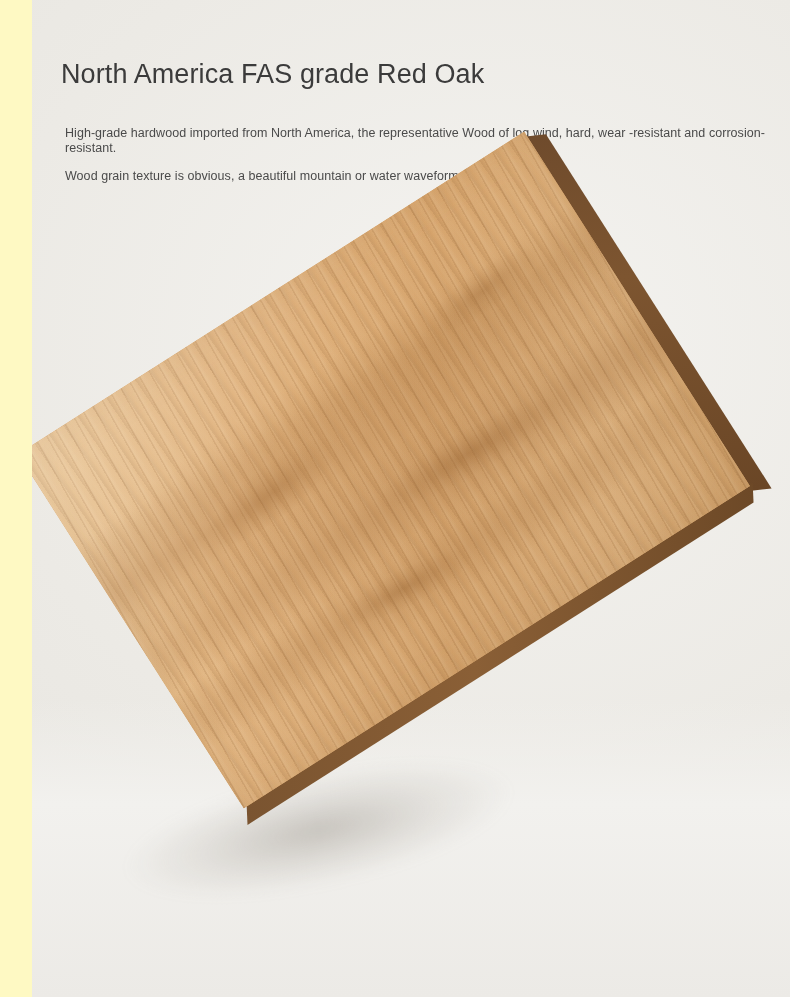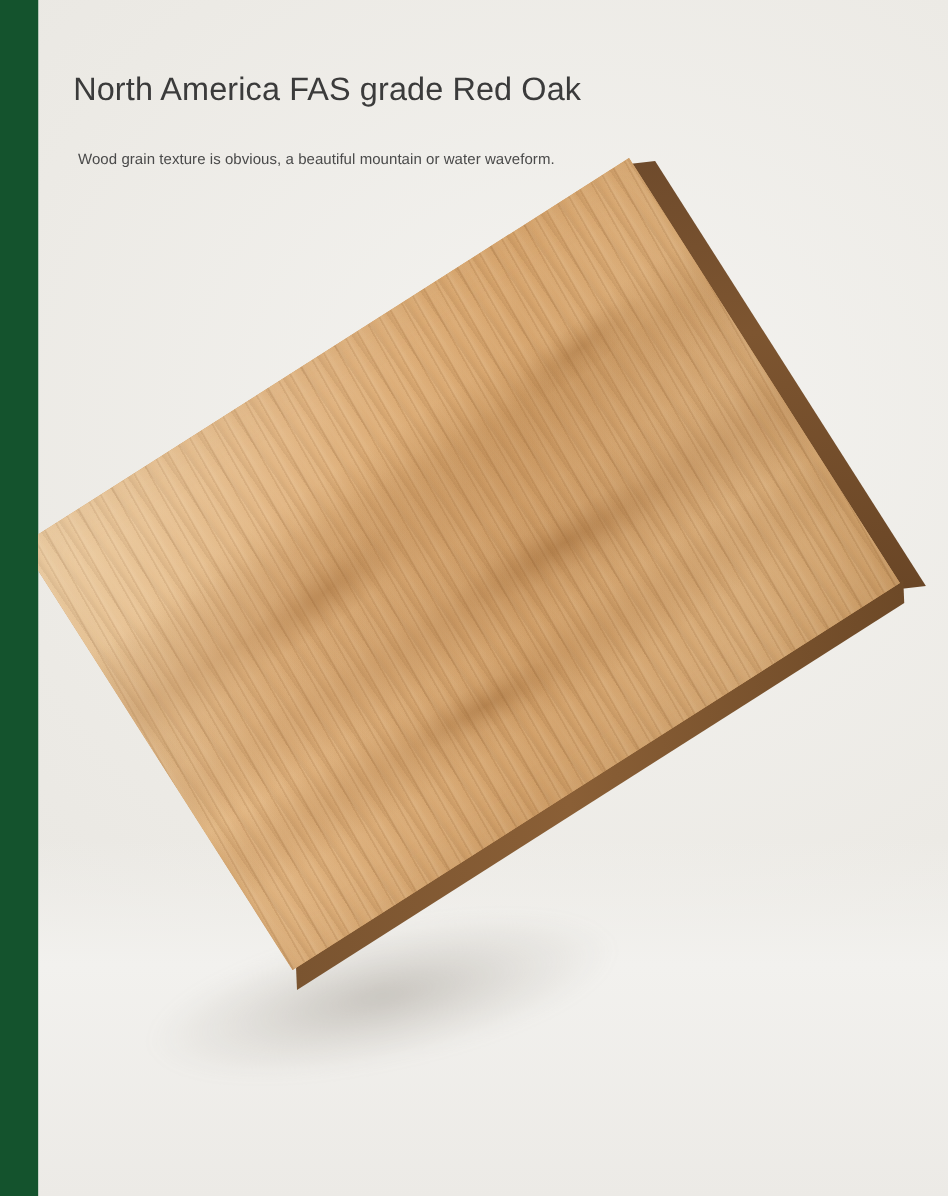--- a/index.html
+++ b/index.html
@@ -10,21 +10,21 @@
   body {
     width: 790px;
     height: 997px;
     font-family: "Liberation Sans", sans-serif;
     overflow: hidden;
   }
   .page {
     position: relative;
     width: 790px;
     height: 997px;
-    background: #14532d;
+    background: #fef9c3;
     overflow: hidden;
   }
   
   .content-panel {
     position: absolute;
     left: 32px;
     top: 0;
     width: 758px;
     height: 997px;
     background: #efeeea;
@@ -168,20 +168,21 @@
 <body>
 
 <div class="page">
   <div class="content-panel">
     <div class="bg-gradient"></div>
     <div class="bg-floor"></div>
 
     <h1 class="title">North America FAS grade Red Oak</h1>
 
     <div class="desc-block">
+      <p class="desc">High-grade hardwood imported from North America, the representative Wood of log wind, hard, wear -resistant and corrosion-resistant.</p>
       <p class="desc">Wood grain texture is obvious, a beautiful mountain or water waveform.</p>
     </div>
 
     <div class="board-stage">
       <div class="board-shadow"></div>
       <div class="board-wrap">
         <div class="board-edge-right"></div>
         <div class="board-edge-bottom"></div>
         <div class="board-face">
           <div class="grain-knot k1"></div>

